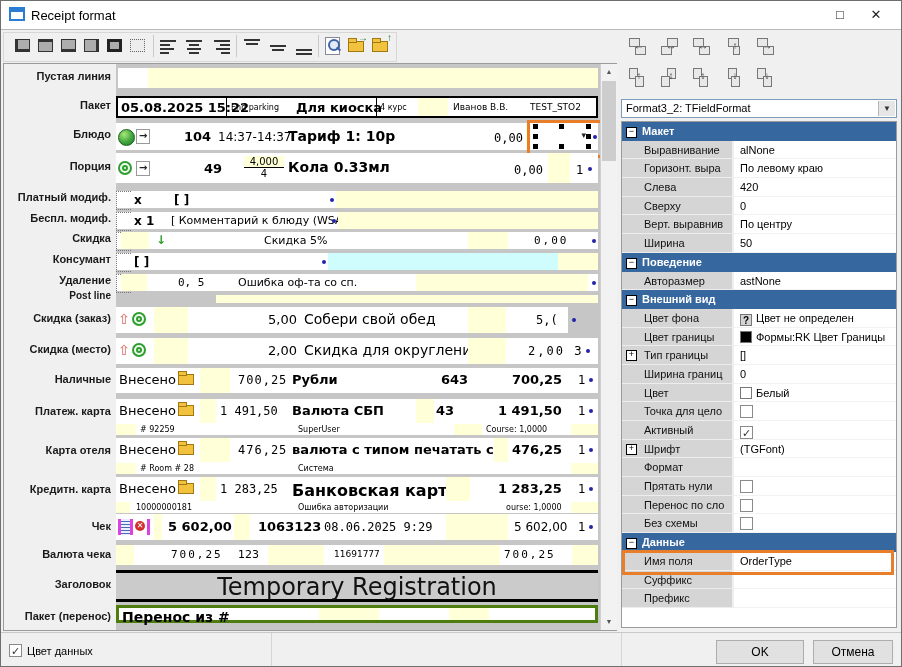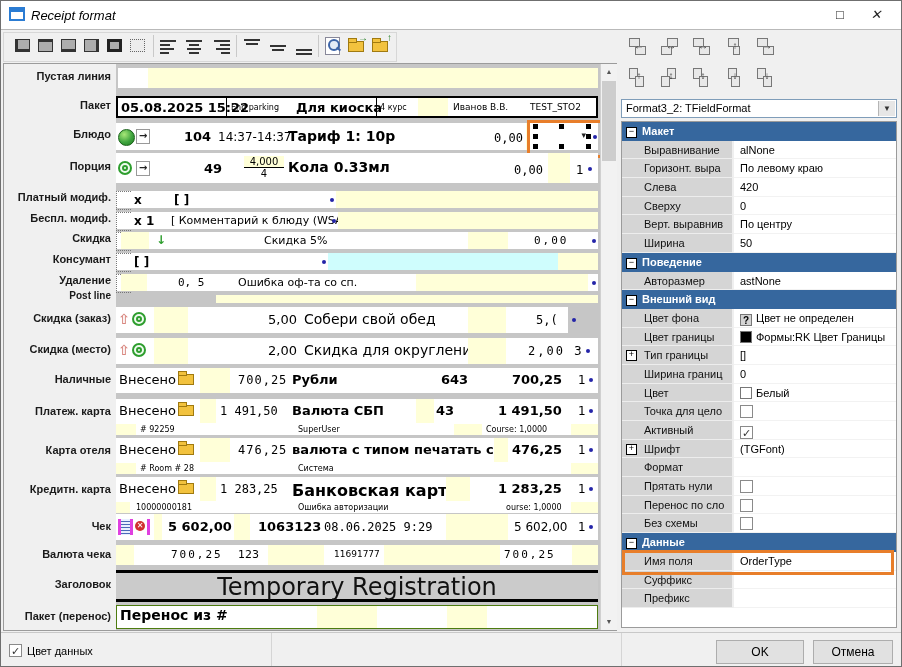--- a/index.html
+++ b/index.html
@@ -3,21 +3,21 @@
 <meta charset="utf-8">
 <style>
   html,body{margin:0;padding:0;background:#888;}
   #win{position:relative;width:902px;height:667px;background:#F0F0F0;
        font-family:"Liberation Sans",sans-serif;border:1px solid #6F6F6F;box-sizing:border-box;overflow:hidden;}
   .ab{position:absolute;}
   .b{font-weight:bold;}
   .mono{font-family:"DejaVu Sans Mono",monospace;}
   .rc{font-family:"DejaVu Sans",sans-serif;}
   
-  #titlebar{left:0;top:0;width:100%;height:28px;background:#FFF;border-bottom:1px solid #B9B9B9;font-style:italic;}
+  #titlebar{left:0;top:0;width:100%;height:28px;background:#FFF;border-bottom:1px solid #B9B9B9;}
   #title-text{left:30px;top:7px;font-size:13px;color:#000;}
   .winbtn{top:4px;width:34px;height:20px;text-align:center;font-size:13px;line-height:20px;color:#222;cursor:default;}
   #app-icon{left:8px;top:6px;width:16px;height:14px;border:2px solid #2B7CD3;background:#fff;box-sizing:border-box;}
   #app-icon:before{content:"";position:absolute;left:0;top:0;width:100%;height:3px;background:#2B7CD3;}
   
   #toolbar{left:2px;top:31px;width:392px;height:28px;background:#F0F0F0;border:1px solid #D7D7D7;}
   .tbtn{top:2px;width:22px;height:22px;}
   .bsq{position:absolute;left:3px;top:4px;width:15px;height:13px;background:#ADADAD;box-sizing:border-box;border:1px solid #666;}
   .vsep{top:2px;width:1px;height:22px;background:#C9C9C9;}
   .hl{position:absolute;left:2px;height:2px;background:#333;}
@@ -468,21 +468,21 @@
         <span class="t" style="left:218px;top:4px;font-size:9px">11691777</span>
         <span class="cell cream" style="left:268px;width:116px"></span>
         <span class="t mono" style="left:388px;top:3px;font-size:11px;letter-spacing:2px">700,25</span>
         <span class="cell cream" style="left:456px;width:26px"></span>
       </div>
 
       <div class="crow" style="top:506px;height:32px;background:#CBCBCB;border-top:3px solid #000;border-bottom:3px solid #000;box-sizing:border-box">
         <span class="t" style="left:0;top:0px;width:100%;text-align:center;font-size:24px;color:#111">Temporary Registration</span>
       </div>
 
-      <div class="crow" style="top:541px;height:24px;border:1px solid #4d7c0f;box-sizing:border-box">
+      <div class="crow" style="top:541px;height:18px;border:3px solid #4d7c0f;box-sizing:border-box">
         <span class="t b" style="left:3px;top:1px;font-size:14px">Перенос из #</span>
         <span class="cell cream" style="left:200px;width:60px"></span>
         <span class="cell cream" style="left:330px;width:40px"></span>
       </div>
     </div>
 
     <div id="vsb" class="ab">
       <div class="ab sbtn" style="top:0">▲</div>
       <div id="sb-thumb" class="ab"></div>
       <div class="ab sbtn" style="bottom:0">▼</div>

